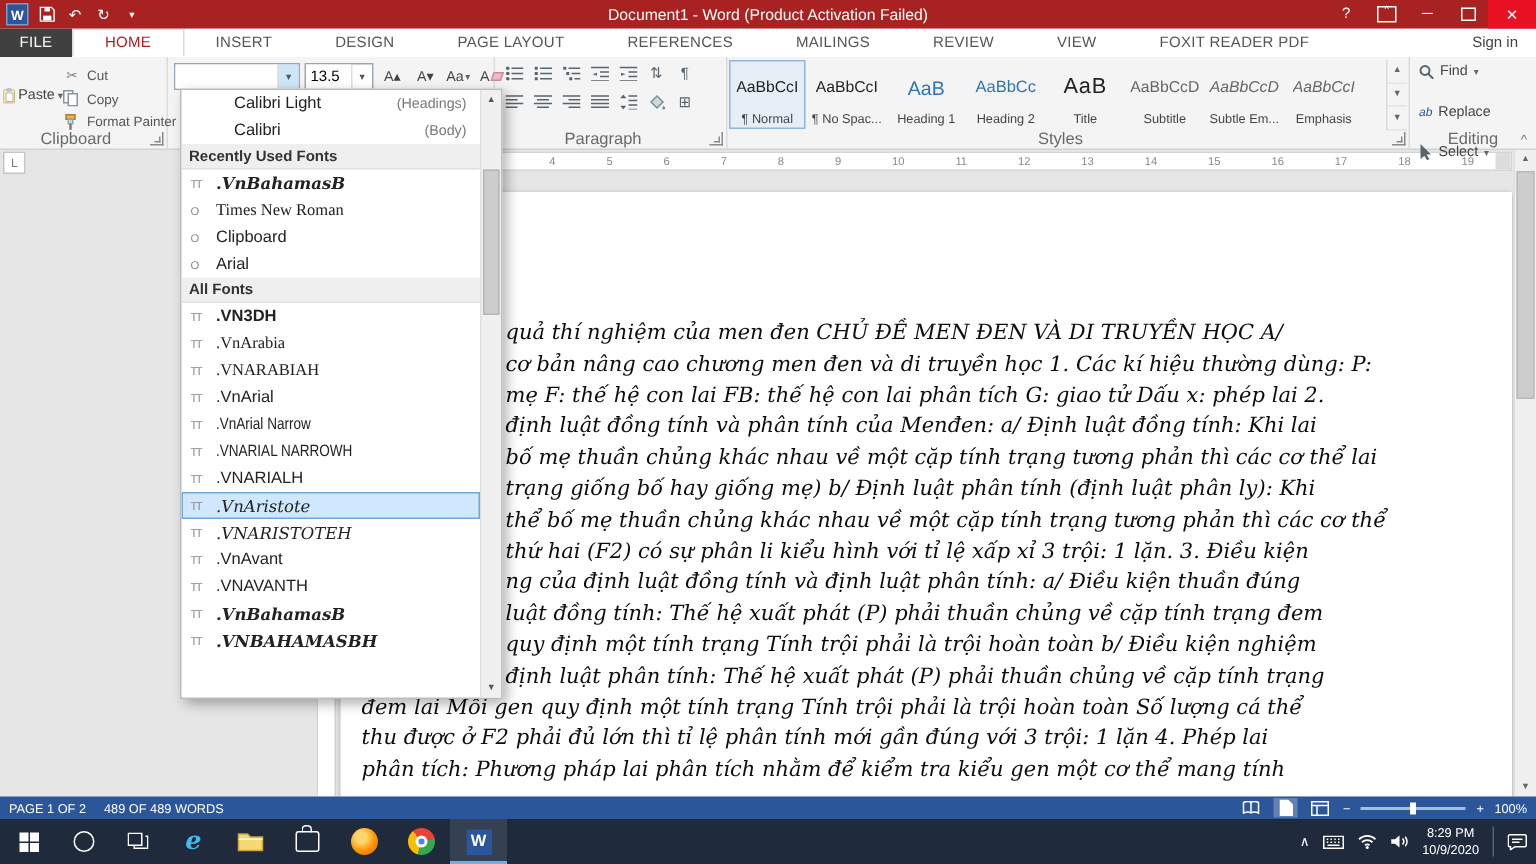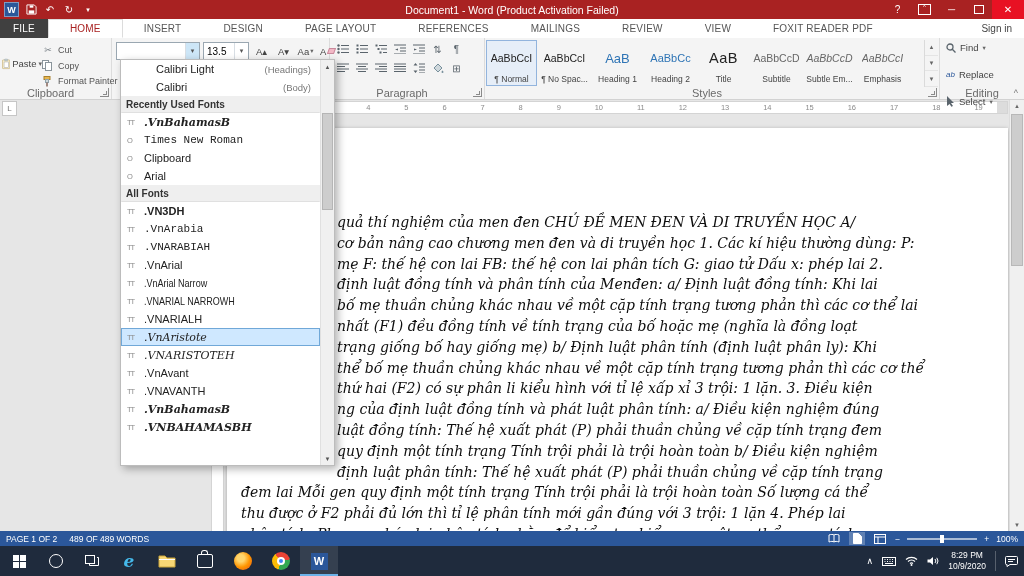--- a/index.html
+++ b/index.html
@@ -76,21 +76,21 @@
   
   .fontdd{position:absolute;left:120px;top:59px;width:213px;height:405px;background:#fff;border:1px solid #bcbcbc;
           box-shadow:3px 3px 8px rgba(0,0,0,.3);z-index:60;display:flex}
   .dd-list{flex:1;overflow:hidden;display:flex;flex-direction:column}
   .dd-row{height:18px;flex:none;display:flex;align-items:center;padding:0 4px 0 5px;font-size:11px;color:#222;border:1px solid transparent;box-sizing:border-box}
   .dd-row .ficon{width:17px;flex:none;font-size:7.5px;color:#8a8a8a;letter-spacing:-1px}
   .dd-row .fname{white-space:nowrap;display:inline-block}
   .dd-row .note{margin-left:auto;color:#777;font-size:9.5px;padding-right:4px}
   .dd-row.hdr{background:#efefef;font-weight:bold;font-size:10px;color:#333;height:17px;border-bottom:1px solid #e0e0e0;padding-left:4px}
   .dd-row.selected{background:#cfe8ff;border-color:#70a8d8}
-  .dd-row.f-serif .fname{font-family:Liberation Mono, monospace}
+  .dd-row.f-serif .fname{font-family:Liberation Serif, serif}
   .dd-row.f-script .fname{font-family:"DejaVu Serif",serif;font-style:italic}
   .dd-row.f-bold .fname{font-weight:bold}
   .dd-row.f-narrow .fname{transform:scaleX(.82);transform-origin:left center}
   .dd-row.theme .fname{padding-left:12px}
   .dd-scroll{width:13px;background:#f0f0f0;border-left:1px solid #e0e0e0;display:flex;flex-direction:column;align-items:center;font-size:6px;color:#555}
   .dd-scroll .sarr{height:13px;width:100%;display:flex;align-items:center;justify-content:center}
   .dd-scroll .sthumb{width:9px;height:95px;background:#cdcdcd;border:1px solid #b5b5b5;margin-top:40px}
   .dd-scroll .sspace{flex:1}
 
   
@@ -573,25 +573,24 @@
   </div>
 
   <div class="docarea">
     <div class="vruler"></div>
     <div class="page">
       <div class="dline occ"><span>quả thí nghiệm của men đen CHỦ ĐỀ MEN ĐEN VÀ DI TRUYỀN HỌC A/</span></div>
         <div class="dline occ"><span>cơ bản nâng cao chương men đen và di truyền học 1. Các kí hiệu thường dùng: P:</span></div>
         <div class="dline occ"><span>mẹ F: thế hệ con lai FB: thế hệ con lai phân tích G: giao tử Dấu x: phép lai 2.</span></div>
         <div class="dline occ"><span>định luật đồng tính và phân tính của Menđen: a/ Định luật đồng tính: Khi lai</span></div>
         <div class="dline occ"><span>bố mẹ thuần chủng khác nhau về một cặp tính trạng tương phản thì các cơ thể lai</span></div>
-        <div class="dline occ"><span>nhất (F1) đều đồng tính về tính trạng của bố hoặc mẹ (nghĩa là đồng loạt</span></div>
         <div class="dline occ"><span>trạng giống bố hay giống mẹ) b/ Định luật phân tính (định luật phân ly): Khi</span></div>
         <div class="dline occ"><span>thể bố mẹ thuần chủng khác nhau về một cặp tính trạng tương phản thì các cơ thể</span></div>
         <div class="dline occ"><span>thứ hai (F2) có sự phân li kiểu hình với tỉ lệ xấp xỉ 3 trội: 1 lặn. 3. Điều kiện</span></div>
-        <div class="dline occ"><span>ng của định luật đồng tính và phát luật phân tính: a/ Điều kiện nghiệm đúng</span></div>
+        <div class="dline occ"><span>ng của định luật đồng tính và định luật phân tính: a/ Điều kiện thuần đúng</span></div>
         <div class="dline occ"><span>luật đồng tính: Thế hệ xuất phát (P) phải thuần chủng về cặp tính trạng đem</span></div>
         <div class="dline occ"><span>quy định một tính trạng Tính trội phải là trội hoàn toàn b/ Điều kiện nghiệm</span></div>
         <div class="dline occ"><span>định luật phân tính: Thế hệ xuất phát (P) phải thuần chủng về cặp tính trạng</span></div>
         <div class="dline"><span>đem lai Mỗi gen quy định một tính trạng Tính trội phải là trội hoàn toàn Số lượng cá thể</span></div>
         <div class="dline"><span>thu được ở F2 phải đủ lớn thì tỉ lệ phân tính mới gần đúng với 3 trội: 1 lặn 4. Phép lai</span></div>
         <div class="dline"><span>phân tích: Phương pháp lai phân tích nhằm để kiểm tra kiểu gen một cơ thể mang tính</span></div>
     </div>
   </div>
   <div class="vscroll">
     <div class="sarr">▲</div>

